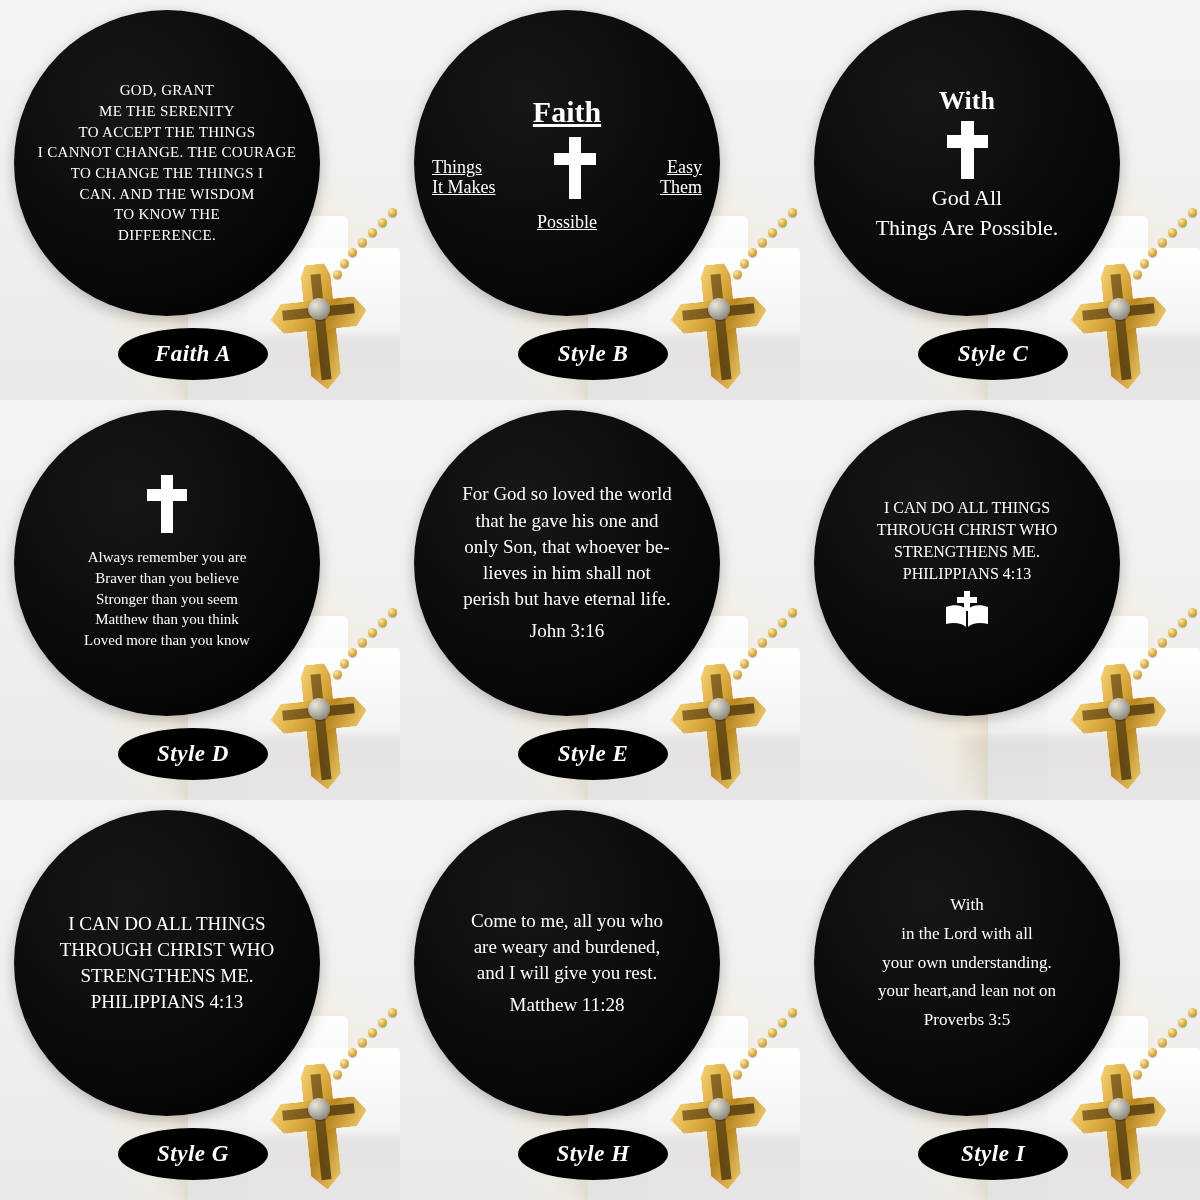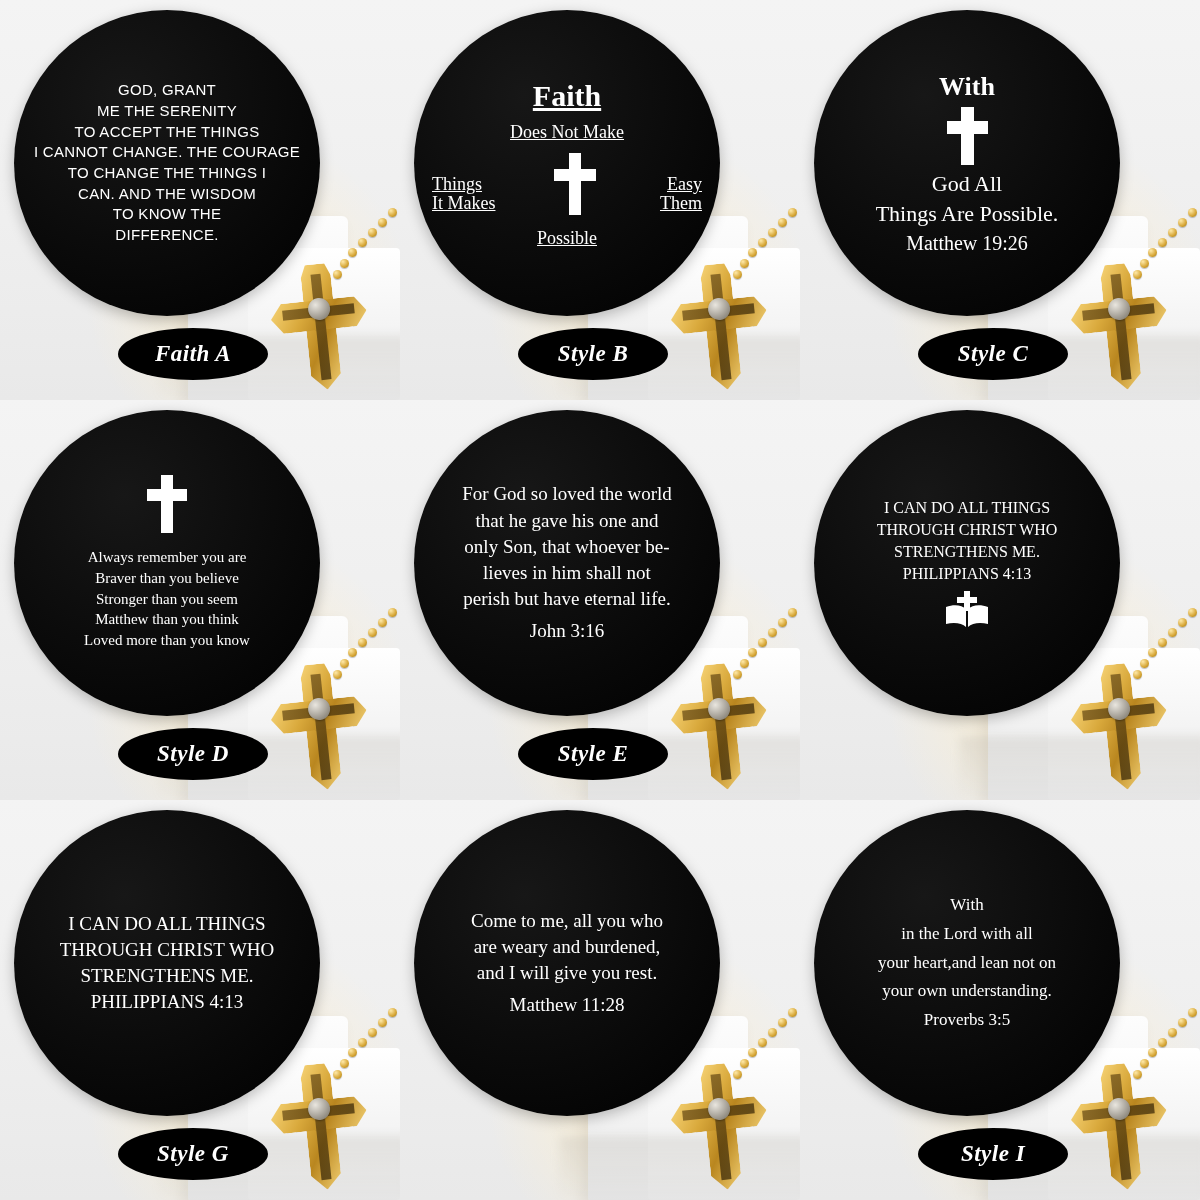--- a/index.html
+++ b/index.html
@@ -150,21 +150,21 @@
     justify-content: center;
     text-align: center;
     box-shadow: 0 4px 14px rgba(0,0,0,0.25);
   }
   .disc-inner {
     width: 270px;
     padding: 0 6px;
     line-height: 1.38;
   }
   .t-serif { font-family: "Liberation Serif", serif; }
-  .t-mono { font-family: Liberation Sans, sans-serif; letter-spacing: .3px; }
+  .t-mono { font-family: Liberation Serif, serif; letter-spacing: .3px; }
   .sz-15 { font-size: 15px; }
   .sz-16 { font-size: 16px; }
   .sz-17 { font-size: 17px; }
   .sz-18 { font-size: 18px; text-decoration: underline; }
   .sz-19 { font-size: 19px; }
   .sz-20 { font-size: 20px; }
   .sz-22 { font-size: 22px; }
   .sz-26 { font-size: 26px; }
   .sz-30 { font-size: 30px; }
 
@@ -262,21 +262,20 @@
     <div class="pendant">
       <div class="bar vert"></div>
       <div class="bar horz"></div>
       <div class="inlay"></div>
       <div class="inlay2"></div>
       <div class="gem"></div>
     </div>
     <div class="disc">
       <div class="disc-inner t-serif sz-18">
         <div class="sz-30" style="font-weight:bold;margin-bottom:4px">Faith</div>
-        <div class="sz-18" style="margin-bottom:8px">Does Not Make</div>
         <div class="faith-row" style="margin-bottom:2px">
           <span>Things</span>
           <span class="faith-mid">
             <svg width="46" height="62" viewBox="0 0 46 62" class="cross-glyph" aria-hidden="true">
               <rect x="17" y="0" width="12" height="62" fill="#ffffff"></rect>
               <rect x="2" y="16" width="42" height="12" fill="#ffffff"></rect>
             </svg>
           </span>
           <span>Easy</span>
         </div>
@@ -316,21 +315,20 @@
       <div class="disc-inner t-serif sz-20">
         <div class="sz-26" style="font-weight:bold">With</div>
         <div style="margin:2px 0 4px">
           <svg width="46" height="58" viewBox="0 0 46 58" class="cross-glyph" aria-hidden="true">
             <rect x="17" y="0" width="13" height="58" fill="#ffffff"></rect>
             <rect x="3" y="14" width="41" height="13" fill="#ffffff"></rect>
           </svg>
         </div>
         <div class="sz-22">God All</div>
         <div class="sz-22">Things Are Possible.</div>
-        <div class="sz-20">Matthew 19:26</div>
       </div>
     </div>
     <div class="badge">Style C</div>
   </div>
 
   <div class="cell">
     <div class="photo-bg"></div>
     <div class="stand"></div>
     <div class="stand2"></div>
     <div class="shadow-floor"></div>
@@ -495,20 +493,21 @@
       <div class="gem"></div>
     </div>
     <div class="disc">
       <div class="disc-inner t-serif sz-19">
         <div>Come to me, all you who</div>
         <div>are weary and burdened,</div>
         <div>and I will give you rest.</div>
         <div style="margin-top:6px">Matthew 11:28</div>
       </div>
     </div>
+    <div class="badge">Style H</div>
   </div>
 
   <div class="cell">
     <div class="photo-bg"></div>
     <div class="stand"></div>
     <div class="stand2"></div>
     <div class="shadow-floor"></div>
     <div class="chain">
       <div class="bead" style="left:140px;top:0px"></div>
       <div class="bead" style="left:130px;top:10px"></div>
@@ -522,21 +521,21 @@
       <div class="bar vert"></div>
       <div class="bar horz"></div>
       <div class="inlay"></div>
       <div class="inlay2"></div>
       <div class="gem"></div>
     </div>
     <div class="disc">
       <div class="disc-inner t-serif sz-17" style="line-height:1.7">
         <div>With</div>
         <div>in the Lord with all</div>
+        <div>your own understanding.</div>
         <div>your heart,and lean not on</div>
-        <div>your own understanding.</div>
         <div>Proverbs 3:5</div>
       </div>
     </div>
     <div class="badge">Style I</div>
   </div>
 
 </div>
 
 </body></html>

